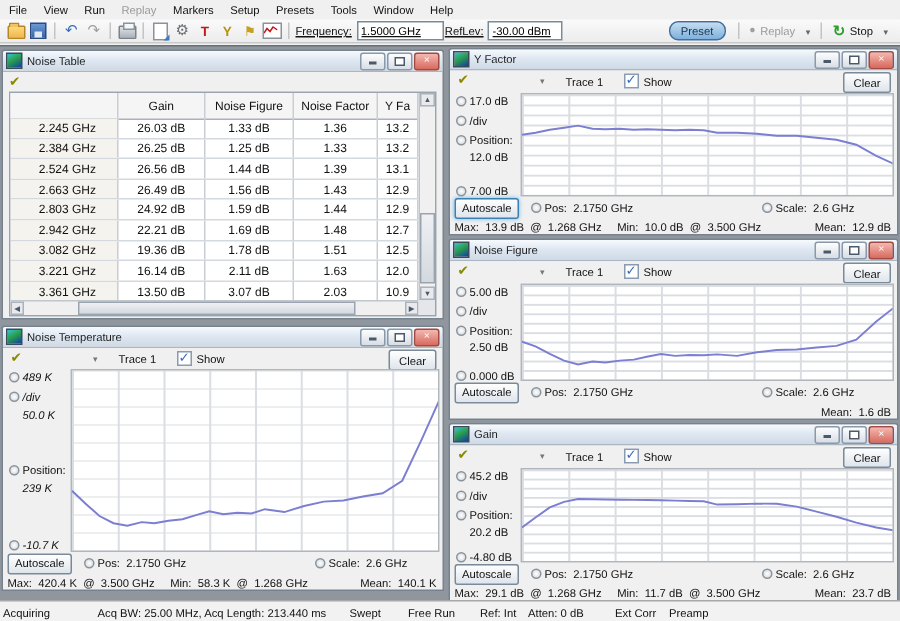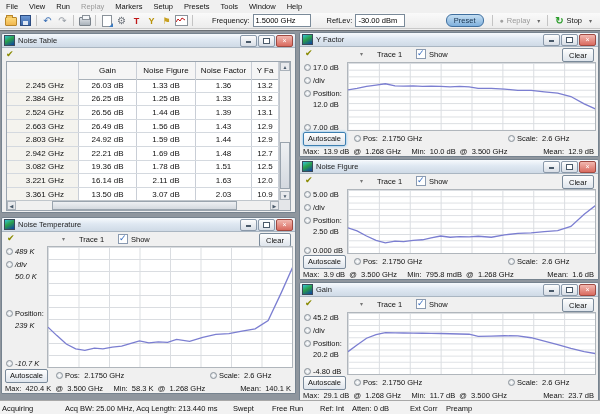--- a/index.html
+++ b/index.html
@@ -24,21 +24,21 @@
               border:1px solid #2a4a80;position:relative;}
   .ico-floppy:after{content:"";position:absolute;left:2px;bottom:0;width:5px;height:4px;background:#dfe8f4;}
   .glyph{font-size:10px;line-height:10px;}
   .ico-printer{width:10px;height:7px;background:linear-gradient(#dfe3e8,#aab2ba);
                border:1px solid #7a828a;border-radius:1px;position:relative;margin-top:2px;}
   .ico-printer:before{content:"";position:absolute;left:2px;top:-3px;width:6px;height:3px;background:#f5f7f9;border:1px solid #8a929a;}
   .ico-page{width:8px;height:10px;background:#fff;border:1px solid #8a929a;position:relative;}
   .ico-page:after{content:"";position:absolute;right:-2px;bottom:-1px;width:0;height:0;
                   border-left:4px solid transparent;border-bottom:4px solid #3a7ac0;}
   .ico-chartbox{width:11px;height:9px;background:#fff;border:1px solid #8a929a;display:flex;align-items:center;}
-  .tb-field{display:flex;align-items:center;margin-left:16px;}
+  .tb-field{display:flex;align-items:center;margin-left:1px;text-decoration:underline;}
   .tb-field input{width:52px;height:11px;border:1px solid #7a8a99;font:7.5px "Liberation Sans",sans-serif;
                   padding:0 2px;background:#fff;}
   .tb-field.reflev input{width:44px;}
   .tb-field label{margin-right:3px;}
   .tb-right{margin-left:auto;display:flex;align-items:center;margin-right:4px;}
   .preset-btn{height:11px;padding:0 7px;border:1px solid #3f6f9f;border-radius:6px;
               background:linear-gradient(#c4def2,#7fb0dd);font:7.5px "Liberation Sans",sans-serif;
               color:#15324f;display:flex;align-items:center;margin-right:5px;}
   .replay-grp{display:flex;align-items:center;color:#9a9a9a;gap:3px;margin:0 4px;}
   .stop-grp{display:flex;align-items:center;gap:3px;margin:0 4px;}
@@ -396,21 +396,20 @@
       <svg viewBox="0 0 100 100" preserveAspectRatio="none">
           <polyline points="0.00,60.00 3.65,65.00 7.50,73.00 11.35,80.00 15.12,84.00 19.04,81.00 22.50,82.00 26.35,80.00 30.19,79.00 33.65,76.00 37.50,73.00 41.35,75.00 45.19,74.00 49.04,74.40 52.69,73.40 58.04,75.00 63.42,71.20 68.77,68.80 74.15,68.20 79.50,66.20 84.88,64.40 90.23,57.80 95.62,38.60 100.96,22.20" fill="none" stroke="#7b7ed1" stroke-width="1.3" vector-effect="non-scaling-stroke"></polyline>
         </svg>
     </div>
     <div class="asrow" style="top:95px;">
       <span class="autoscale">Autoscale</span>
       <span class="pos-grp"><span class="knob"></span><span>Pos:</span>  <span>2.1750 GHz</span></span>
       <span class="scale-grp"><span class="knob"></span><span>Scale:</span>  <span>2.6 GHz</span></span>
     </div>
     <div class="statsrow" style="top:108px;">
-      <span class="stats-left">Max:  3.9 dB  @  3.500 GHz     Min:  795.8 mdB  @  1.268 GHz</span>
       <span class="stats-mean">Mean:  1.6 dB</span>
     </div>
   </div>
 
   <div class="win" style="left:299px;top:251px;width:300px;height:119px;">
     <div class="titlebar">
       <span class="wicon"></span>
       <span class="wtitle">Gain</span>
       <span class="wbtn">
           <span class="minbar"></span>

